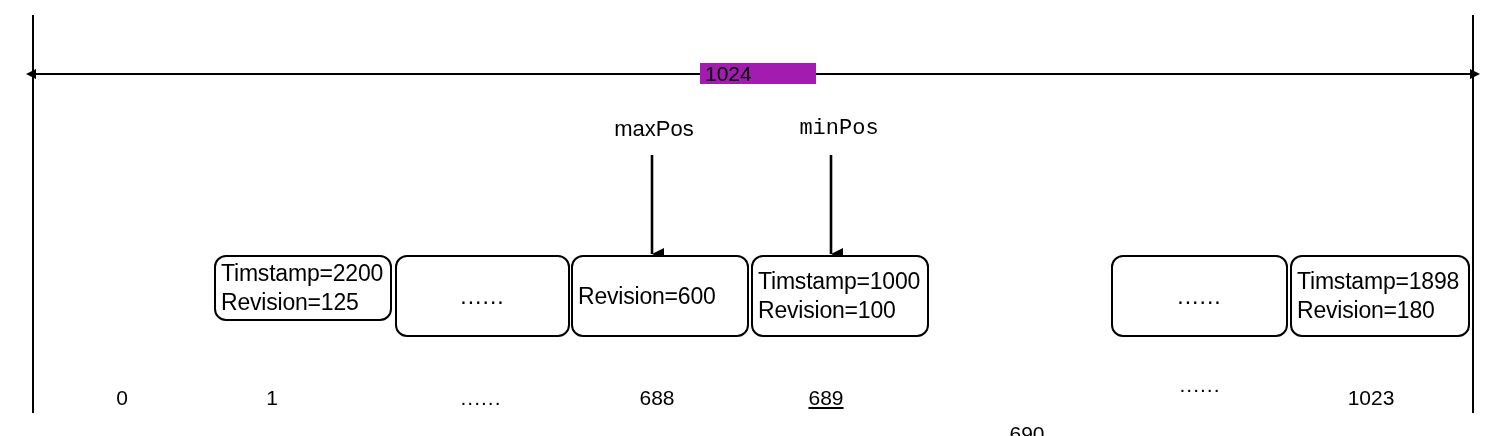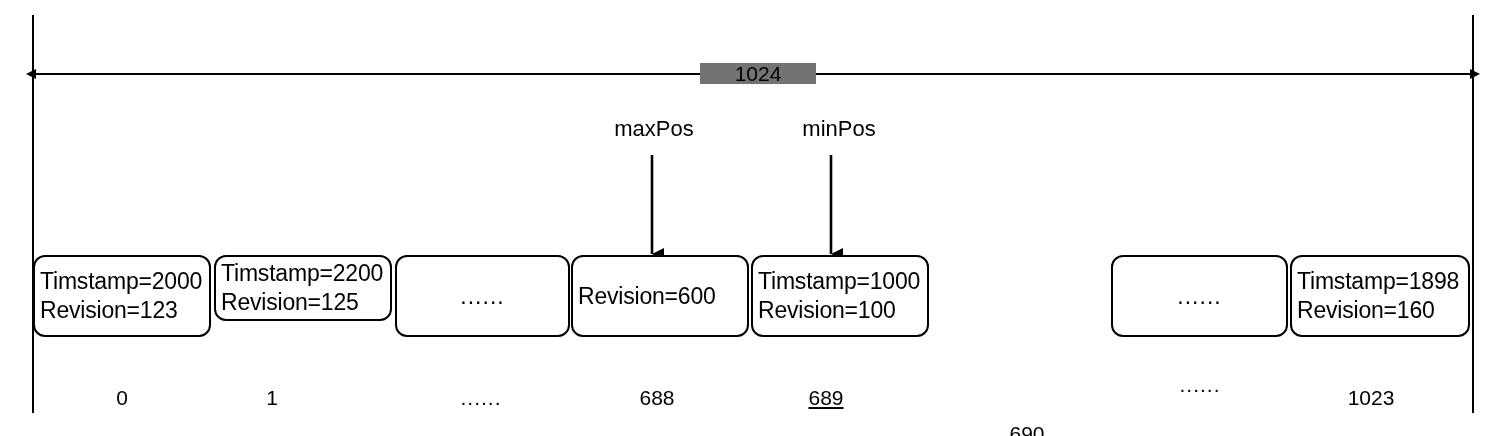--- a/index.html
+++ b/index.html
@@ -20,24 +20,23 @@
   }
   .vrule {
     position: absolute;
     width: 2px;
     background: #000;
   }
   .dim-label {
     position: absolute;
     font-size: 21px;
     line-height: 21px;
-    background: #737373;
+    background: #a21caf;
     padding: 0 5px;
     white-space: nowrap;
-    text-align: center;
   }
   .ptr-label {
     position: absolute;
     font-size: 22px;
     line-height: 22px;
     white-space: nowrap;
     text-align: center;
     transform: translateX(-50%);
   }
   .cell {
@@ -115,26 +114,22 @@
     <line x1="806" y1="74" x2="1470" y2="74" stroke="#000" stroke-width="2" marker-end="url(#arrR)"></line>
 
     <line x1="652" y1="155" x2="652" y2="254" stroke="#000" stroke-width="2.6" marker-end="url(#arrD)"></line>
 
     <line x1="831" y1="155" x2="831" y2="254" stroke="#000" stroke-width="2.6" marker-end="url(#arrD)"></line>
   </svg>
 
   <div class="dim-label" style="left:700px; top:63px; width:106px;">1024</div>
 
   <div class="ptr-label" style="left:654px; top:118px;">maxPos</div>
-  <div class="ptr-label" style="left:839px; top:118px;">minPos</div>
+  <div class="ptr-label" style="left:839px; top:118px;font-family:Liberation Mono, monospace;">minPos</div>
 
-  <div class="cell" style="left:33px; top:255px; width:178px; height:82px;">
-    <span class="cell-line">Timstamp=2000</span>
-    <span class="cell-line">Revision=123</span>
-  </div>
 
   <div class="cell" style="left:214px; top:255px; width:178px; height:66px;">
     <span class="cell-line">Timstamp=2200</span>
     <span class="cell-line">Revision=125</span>
   </div>
 
   <div class="cell ellipsis-cell" style="left:395px; top:255px; width:175px; height:82px;">
     <span class="cell-dots">......</span>
   </div>
 
@@ -147,21 +142,21 @@
     <span class="cell-line">Revision=100</span>
   </div>
 
 
   <div class="cell ellipsis-cell" style="left:1111px; top:255px; width:177px; height:82px;">
     <span class="cell-dots">......</span>
   </div>
 
   <div class="cell" style="left:1290px; top:255px; width:180px; height:82px;">
     <span class="cell-line">Timstamp=1898</span>
-    <span class="cell-line">Revision=160</span>
+    <span class="cell-line">Revision=180</span>
   </div>
 
   <div class="idx" style="left:122px; top:387px;">0</div>
   <div class="idx" style="left:272px; top:387px;">1</div>
   <div class="idx dots" style="left:481px; top:387px;">......</div>
   <div class="idx" style="left:657px; top:387px;">688</div>
   <div class="idx" style="left:826px; top:387px;text-decoration:underline;">689</div>
   <div class="idx" style="left:1027px; top:387px;margin-top:36px;">690</div>
   <div class="idx dots" style="left:1200px; top:374px;">......</div>
   <div class="idx" style="left:1371px; top:387px;">1023</div>

